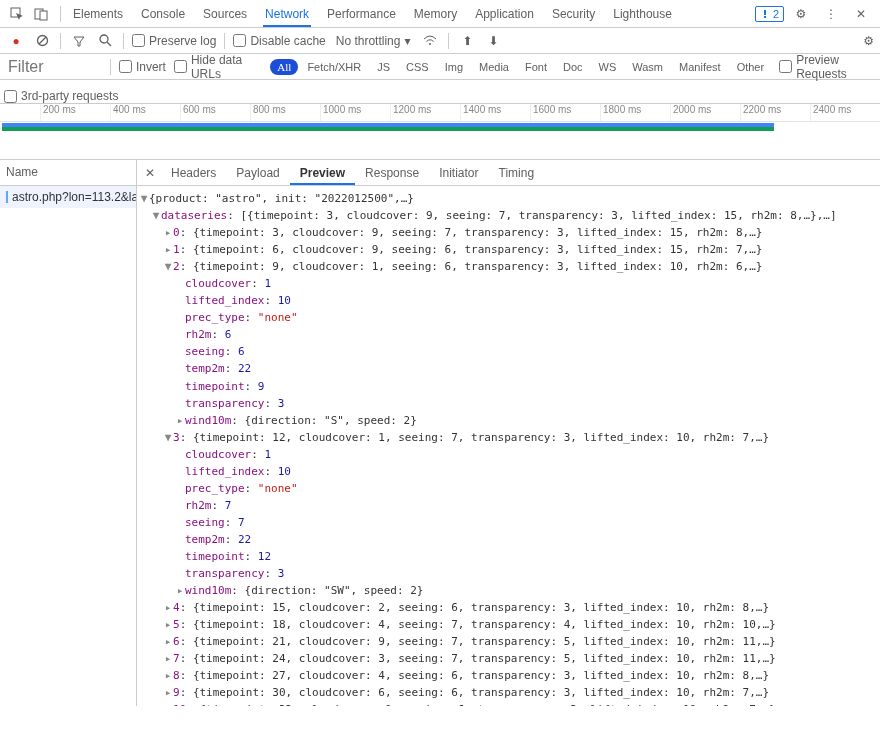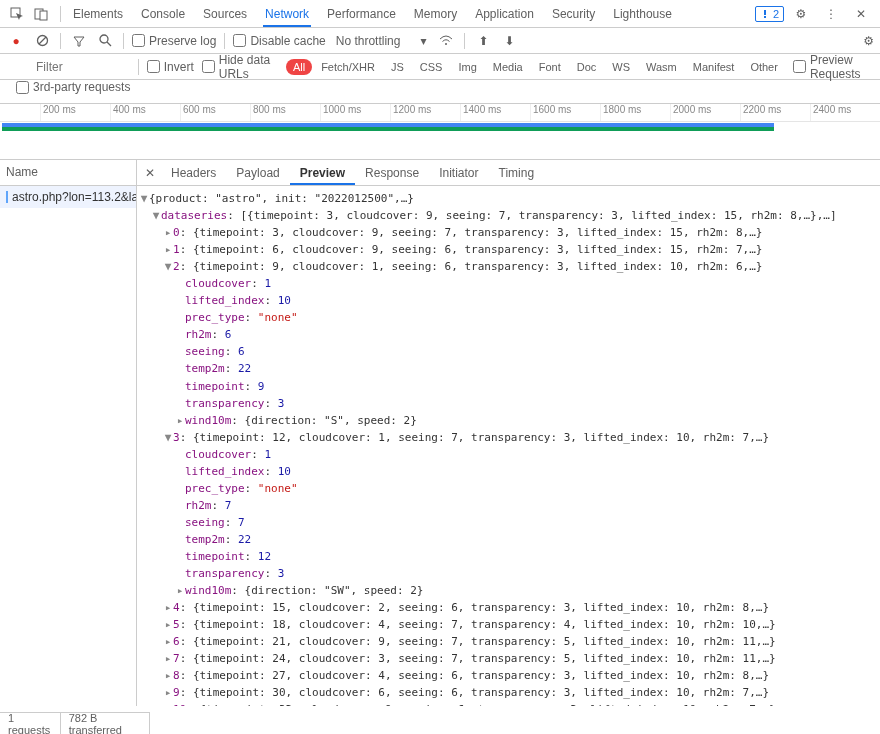--- a/index.html
+++ b/index.html
@@ -13,30 +13,30 @@
 .topbar .rightside { margin-left: auto; display: flex; align-items: center; gap: 6px; }
 .badge { display: flex; align-items: center; border: 1px solid #1a73e8; color: #1a73e8; border-radius: 2px; padding: 0 4px; height: 16px; font-size: 11px; }
 .badge svg { margin-right: 3px; }
 
 .toolbar2 { display: flex; align-items: center; height: 26px; border-bottom: 1px solid #ccc; padding: 0 6px; gap: 6px; position: relative; }
 .toolbar2 .iconbtn { width: 20px; height: 20px; display: flex; align-items: center; justify-content: center; color: #606060; cursor: pointer; }
 .toolbar2 .circle-red { color: #d93025; }
 .toolbar2 .sep { width: 1px; height: 16px; background: #ccc; margin: 0 2px; }
 .chkbox { display: flex; align-items: center; gap: 4px; color: #606060; }
 .chkbox input { margin: 0; }
-.sel { color: #606060; padding: 2px 4px; display: flex; align-items: center; gap: 20px; cursor: pointer; }
+.sel { color: #606060; padding: 2px 4px; display: flex; align-items: center; gap: 4px; cursor: pointer; }
 .gearfar { position: absolute; right: 6px; color: #606060; cursor: pointer; }
 
 .filterbar { display: flex; align-items: center; height: 26px; border-bottom: 1px solid #ccc; padding: 0 2px; gap: 8px; }
-.filterinput { border: none; outline: none; padding: 2px 6px; width: 100px; color: #888; font-size: 12px; margin-left: 28px; }
+.filterinput { border: none; outline: none; padding: 2px 6px; width: 100px; color: #888; font-size: 16px; }
 .filterbar .sep { width: 1px; height: 16px; background: #ccc; }
 .pill { padding: 2px 7px; border-radius: 8px; color: #606060; cursor: pointer; font-size: 11px; }
-.pill.active { background: #ef4444; color: #fff; }
-
-.thirdparty { display: flex; align-items: flex-start; height: 24px; border-bottom: 1px solid #ccc; padding: 0 16px; }
+.pill.active { background: #1d4ed8; color: #fff; font-family: Liberation Serif, serif; }
+
+.thirdparty { display: flex; align-items: flex-end; height: 24px; border-bottom: 1px solid #ccc; padding: 0 4px; }
 
 .timeline-hdr { display: flex; height: 18px; padding-left: 40px; font-size: 10px; color: #888; border-bottom: 1px solid #e5e5e5; }
 .timeline-hdr div { flex: 1; border-left: 1px solid #eee; padding-left: 2px; }
 .timeline-body { height: 10px; position: relative; background: #fff; }
 .blue-bar { position: absolute; left: 2px; right: 106px; top: 1px; height: 4px; background: #4285f4; }
 .green-bar { position: absolute; left: 2px; right: 106px; top: 5px; height: 4px; background: #0f9d58; }
 .timeline-sep { height: 28px; border-bottom: 1px solid #ccc; }
 
 .main { display: flex; height: calc(734px - 188px); }
 .sidebar-names { width: 137px; border-right: 1px solid #ccc; display: flex; flex-direction: column; }
@@ -211,24 +211,20 @@
   <div class="green-bar"></div>
 </div>
 <div class="timeline-sep"></div>
 
 <div class="main">
   <div class="sidebar-names">
     <div class="hdr">Name</div>
     <div class="file">
       <span class="file-icon"></span>
       <span>astro.php?lon=113.2&amp;lat=23…</span>
-    </div>
-    <div class="footer">
-      <span>1 requests</span>
-      <span>782 B transferred</span>
     </div>
   </div>
 
   <div class="detail">
     <div class="detail-tabs">
       <div class="close">✕</div>
       <div id="detail-tabs-ct" style="display:flex;">
           <div class="dtab">Headers</div>
           <div class="dtab">Payload</div>
           <div class="dtab active">Preview</div>

